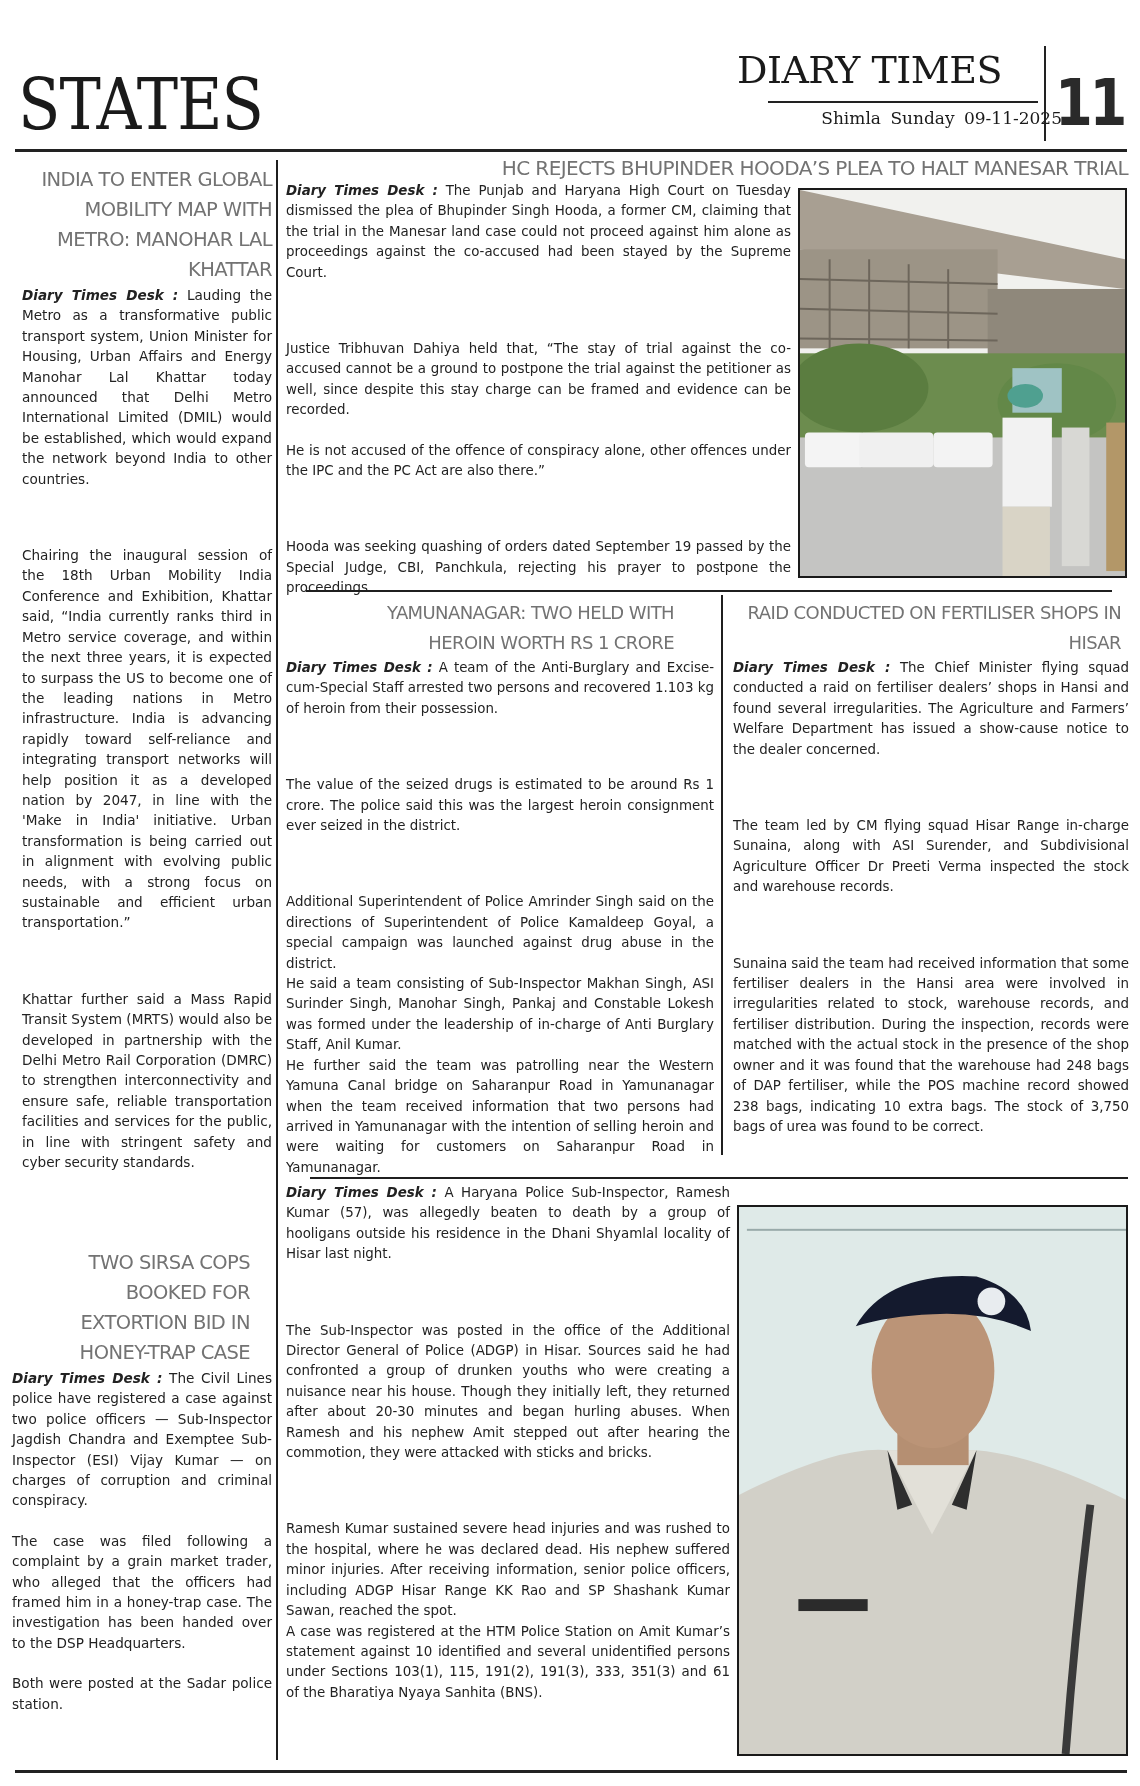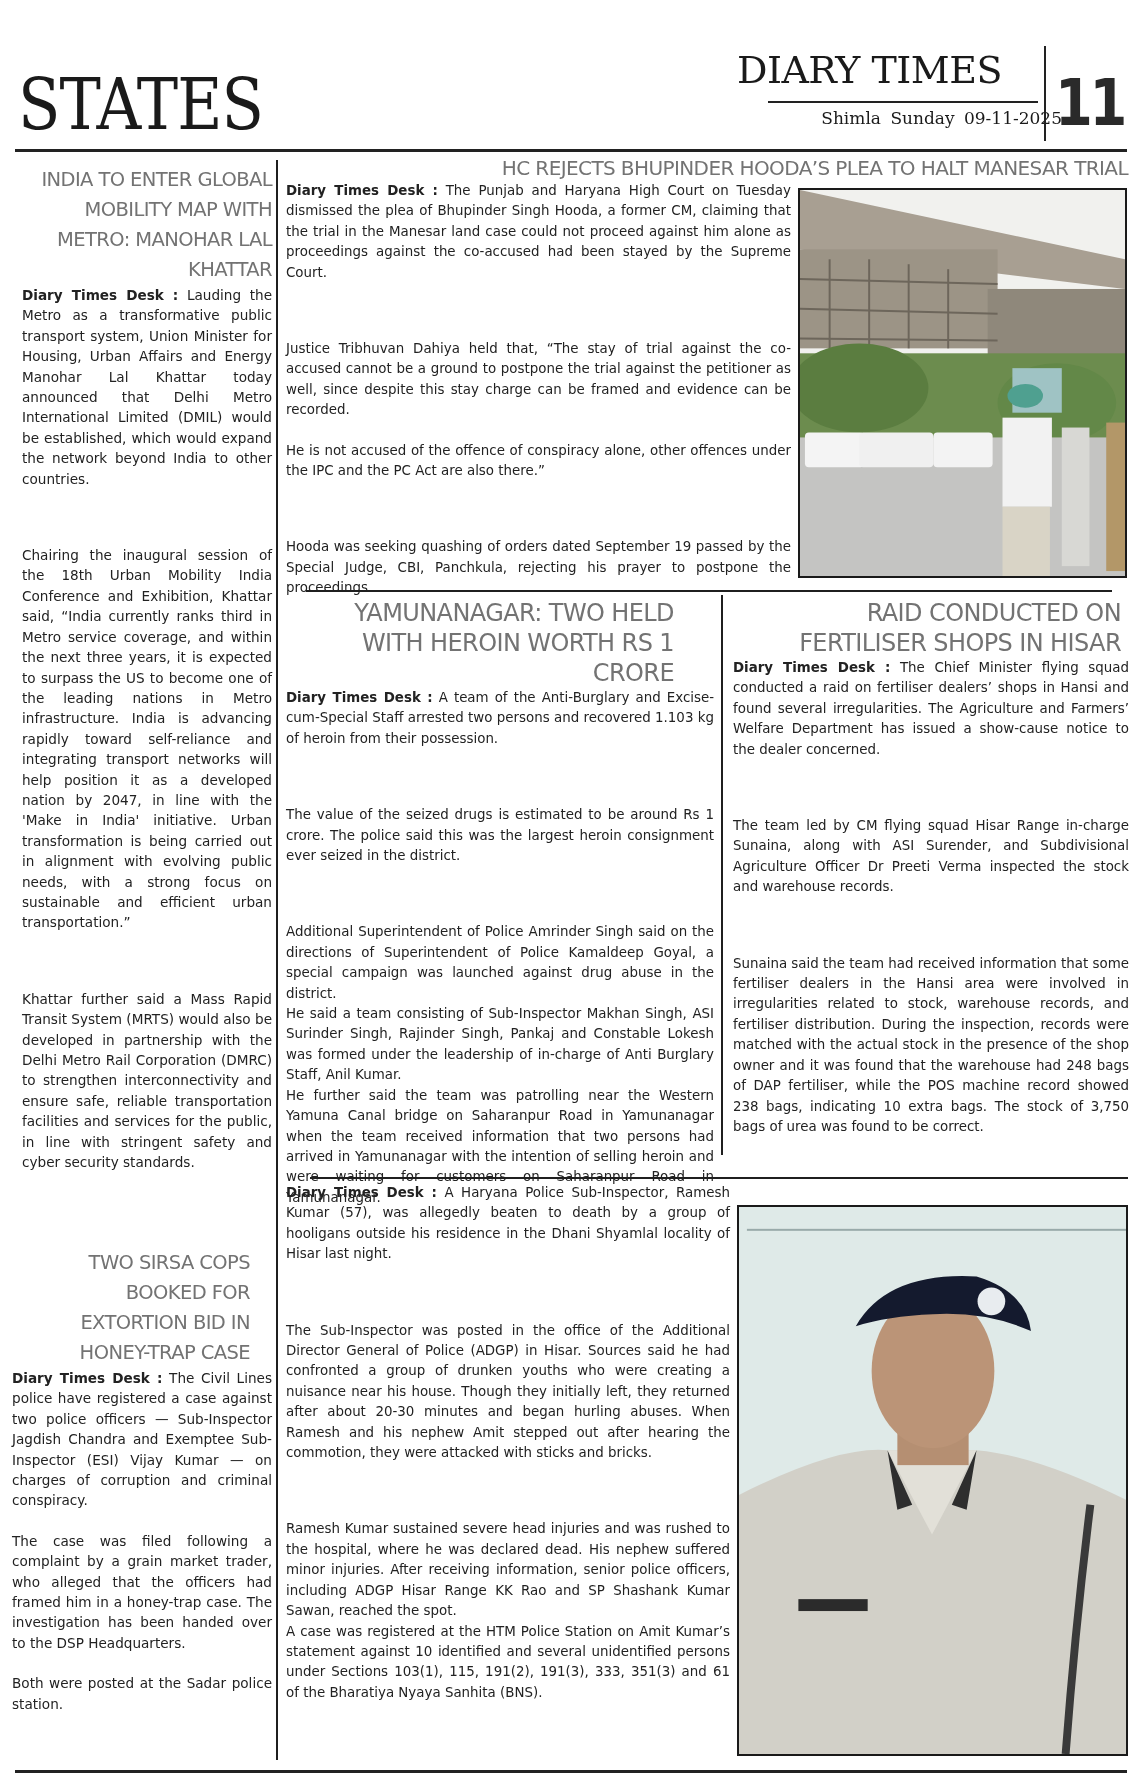--- a/index.html
+++ b/index.html
@@ -18,29 +18,29 @@
   .top-rule { left: 15px; top: 149px; width: 1112px; height: 3px; background: #222; }
 
   
   .vrule { width: 2px; background: #1f1f1f; }
   .hrule { height: 2px; background: #1f1f1f; }
 
   
   .headline { font-weight: normal; text-transform: uppercase; text-align: right; color: #737373; letter-spacing: -0.6px; }
   .hl-left { font-size: 19.5px; line-height: 30px; }
   .hl-main { font-size: 20px; line-height: 22px; }
-  .hl-mid { font-size: 24px; line-height: 30px; }
+  .hl-mid { font-size: 18px; line-height: 30px; }
 
   
   .body-text { font-size: 13.4px; line-height: 20.4px; text-align: justify; color: #222; }
   .body-text p { margin: 0; }
   .body-text p.gap1 { margin-top: 20px; }
   .body-text p.gap2 { margin-top: 56px; }
   .body-text p.gap0 { margin-top: 0; }
-  .desk { font-weight: bold; }
+  .desk { font-weight: bold; font-style: italic; }
   .left-text { font-size: 13.6px; line-height: 20.4px; }
 
   
   .photo { border: 2px solid #1a1a1a; overflow: hidden; }
   .court-photo { left: 798px; top: 188px; width: 329px; height: 390px; background: linear-gradient(180deg, #f2f2f0 0%, #eceae6 20%, #b2aba0 22%, #a49c90 36%, #8d8578 50%, #7e8c6a 56%, #5d7a4a 68%, #cfcfcf 75%, #bdbdbd 100%); }
   .police-photo { left: 737px; top: 1205px; width: 391px; height: 551px; background: #dce8e6; }
 </style>
 </head>
 <body>
 
@@ -118,21 +118,21 @@
 
 <div class="abs hrule" style="left:306px; top:590px; width:806px;"></div>
 <div class="abs vrule" style="left:721px; top:595px; height:560px;"></div>
 
 <article class="abs" style="left:286px; top:598px; width:428px;">
   <h2 class="headline hl-mid" style="padding:0 40px;">YAMUNANAGAR: TWO HELD WITH HEROIN WORTH RS 1 CRORE</h2>
   <div class="body-text">
     <p><span class="desk">Diary Times Desk :</span> <span>A team of the Anti-Burglary and Excise-cum-Special Staff arrested two persons and recovered 1.103 kg of heroin from their possession.</span></p>
     <p class="gap2">The value of the seized drugs is estimated to be around Rs 1 crore. The police said this was the largest heroin consignment ever seized in the district.</p>
     <p class="gap2">Additional Superintendent of Police Amrinder Singh said on the directions of Superintendent of Police Kamaldeep Goyal, a special campaign was launched against drug abuse in the district.</p>
-    <p class="gap0">He said a team consisting of Sub-Inspector Makhan Singh, ASI Surinder Singh, Rajinder Singh, Pankaj and Constable Lokesh was formed under the leadership of in-charge of Anti Burglary Staff, Anil Kumar.</p>
+    <p class="gap0">He said a team consisting of Sub-Inspector Makhan Singh, ASI Surinder Singh, Manohar Singh, Pankaj and Constable Lokesh was formed under the leadership of in-charge of Anti Burglary Staff, Anil Kumar.</p>
     <p class="gap0">He further said the team was patrolling near the Western Yamuna Canal bridge on Saharanpur Road in Yamunanagar when the team received information that two persons had arrived in Yamunanagar with the intention of selling heroin and were waiting for customers on Saharanpur Road in Yamunanagar.</p>
   </div>
 </article>
 
 <article class="abs" style="left:733px; top:598px; width:396px;">
   <h2 class="headline hl-mid" style="padding:0 8px;">RAID CONDUCTED ON FERTILISER SHOPS IN HISAR</h2>
   <div class="body-text">
     <p><span class="desk">Diary Times Desk :</span> <span>The Chief Minister flying squad conducted a raid on fertiliser dealers’ shops in Hansi and found several irregularities. The Agriculture and Farmers’ Welfare Department has issued a show-cause notice to the dealer concerned.</span></p>
     <p class="gap2">The team led by CM flying squad Hisar Range in-charge Sunaina, along with ASI Surender, and Subdivisional Agriculture Officer Dr Preeti Verma inspected the stock and warehouse records.</p>
     <p class="gap2">Sunaina said the team had received information that some fertiliser dealers in the Hansi area were involved in irregularities related to stock, warehouse records, and fertiliser distribution. During the inspection, records were matched with the actual stock in the presence of the shop owner and it was found that the warehouse had 248 bags of DAP fertiliser, while the POS machine record showed 238 bags, indicating 10 extra bags. The stock of 3,750 bags of urea was found to be correct.</p>

